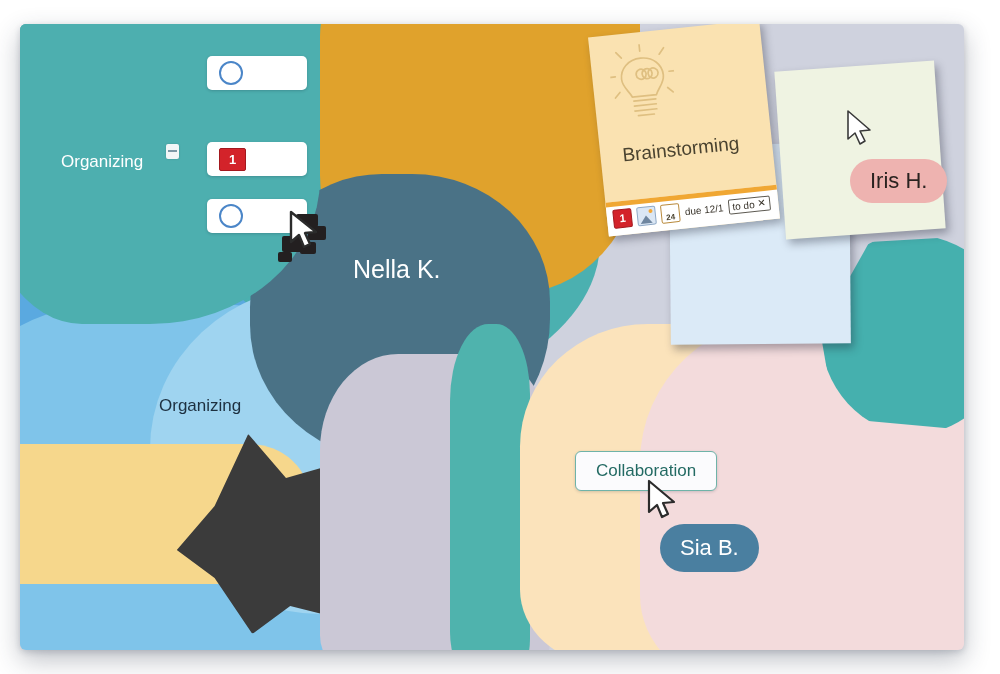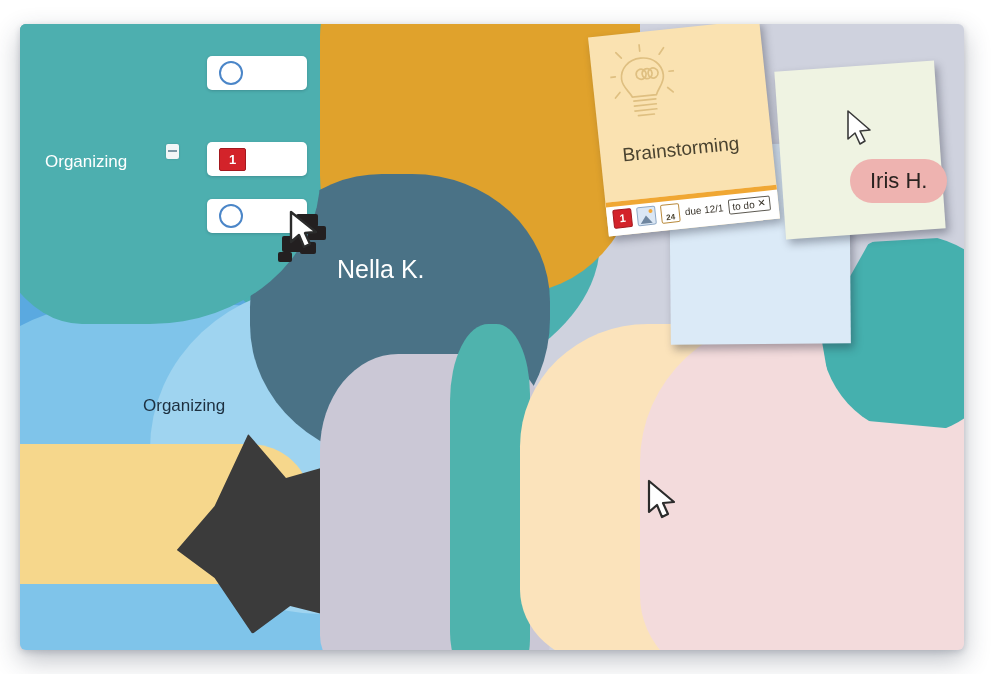--- a/index.html
+++ b/index.html
@@ -151,20 +151,21 @@
     font-size: 13px;
     display: flex; align-items: center; justify-content: center;
     padding: 0 3px;
   }
 
   
   .board-label {
     position: absolute;
     font-size: 17px;
     white-space: nowrap;
+    margin-left: 16px;
   }
   .label-light { color: #ffffff; }
   .label-dark  { color: #1d3040; }
 
   
   .mini-icon {
     position: absolute;
     width: 13px; height: 15px;
     background: #f2f6f7;
     border-radius: 2px;
@@ -317,20 +318,26 @@
     </div>
 
     <svg class="cursor" style="left:825px; top:85px;" width="30" height="40" viewBox="0 0 30 40">
       <path d="M3 2 L3 30 L10 24 L15 35 L20 32 L15 22 L25 21 Z" fill="#ffffff" stroke="#3a3a3a" stroke-width="1.6" stroke-linejoin="round"></path>
     </svg>
 
     <div class="pill pill-pink" style="left:830px; top:135px; height:44px;">
       <span>Iris H.</span>
     </div>
 
+    <div class="board-button" style="left:555px; top:427px; width:140px; height:38px;">
+      <span>Collaboration</span>
+    </div>
 
     <svg class="cursor" style="left:626px; top:455px;" width="32" height="44" viewBox="0 0 32 44">
       <path d="M3 2 L3 33 L11 26 L16 38 L22 35 L17 24 L28 23 Z" fill="#ffffff" stroke="#2b2b2b" stroke-width="2.2" stroke-linejoin="round"></path>
     </svg>
 
+    <div class="pill pill-blue" style="left:640px; top:500px; height:48px;">
+      <span>Sia B.</span>
+    </div>
 
   </div>
 </div>
 
 </body></html>

